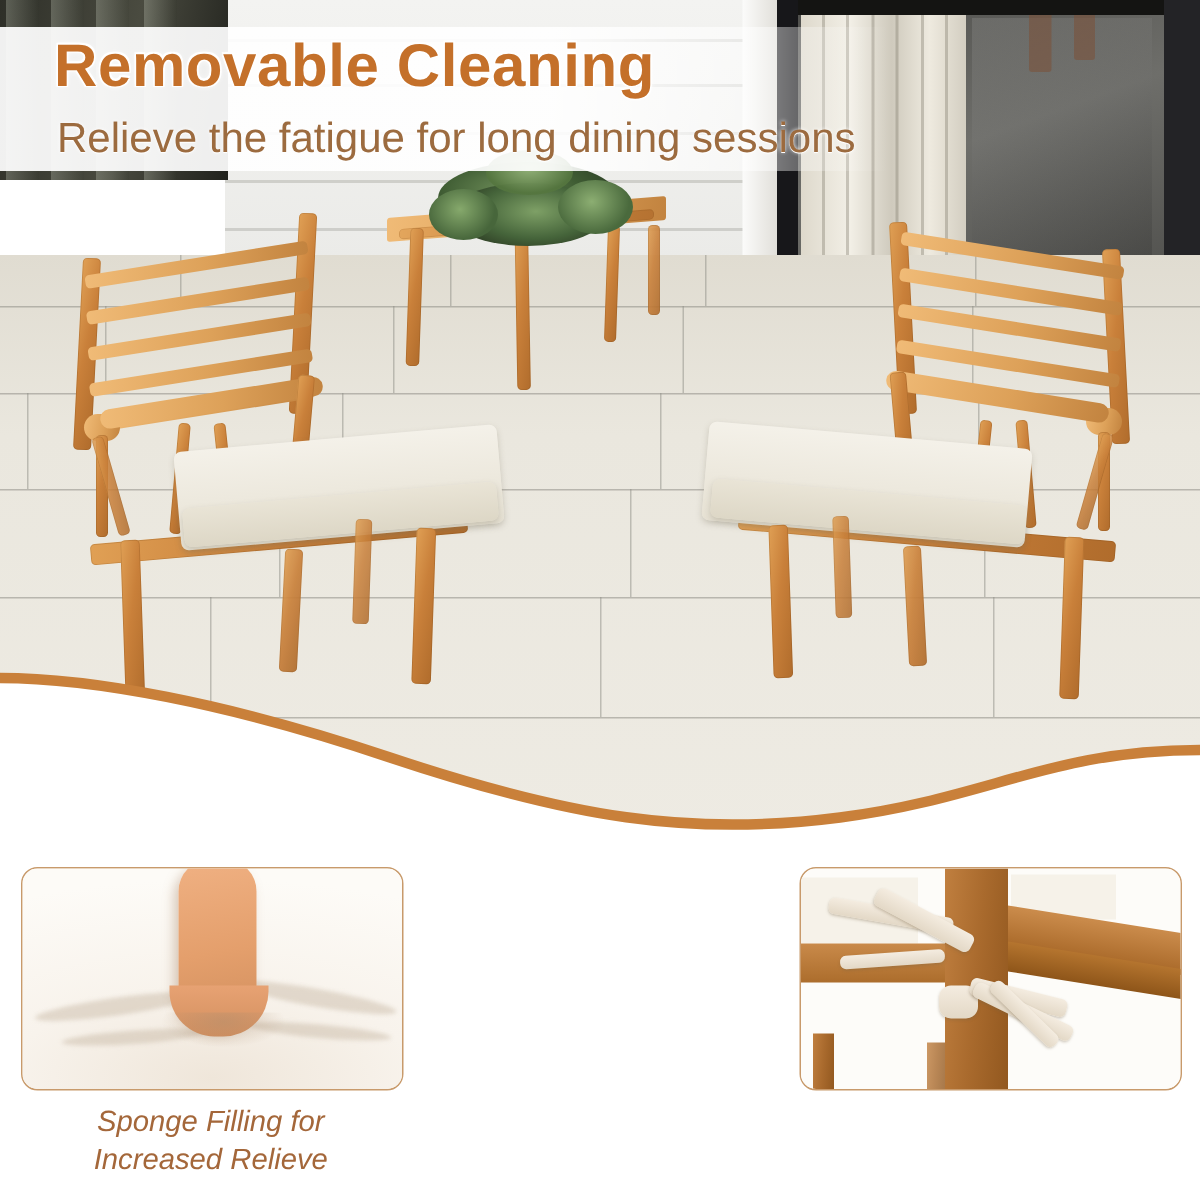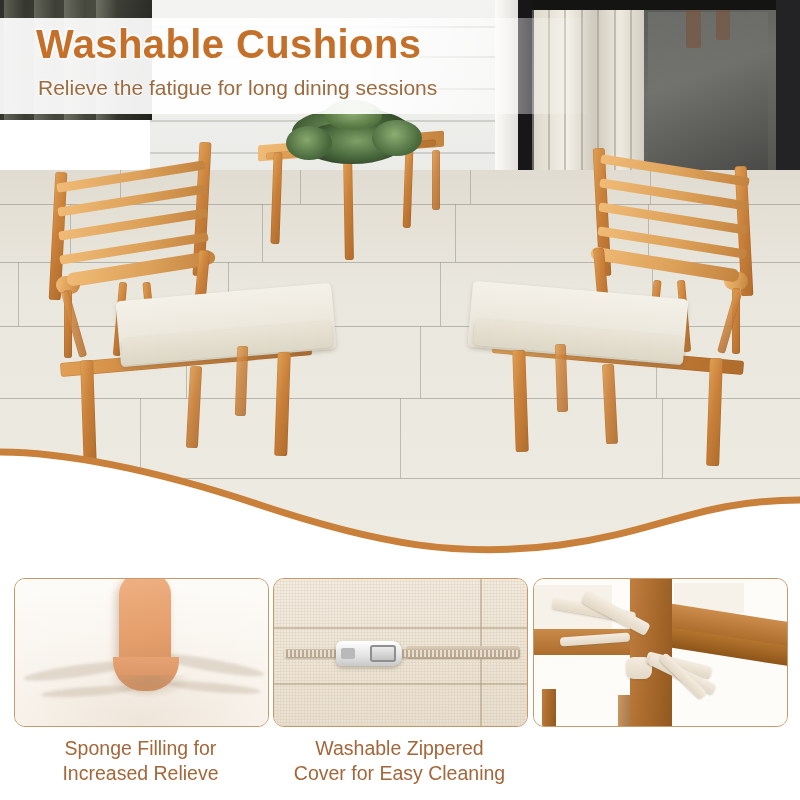--- a/index.html
+++ b/index.html
@@ -65,26 +65,26 @@
   
   .swoosh{position:absolute;left:0;top:420px;width:800px;height:170px;}
 
   
   .band{position:absolute;left:0;top:18px;width:800px;height:96px;
     background:linear-gradient(90deg,rgba(255,255,255,.93) 0%,rgba(255,255,255,.92) 46%,
                 rgba(255,255,255,.55) 62%,rgba(255,255,255,0) 74%);}
   .title{position:absolute;left:36px;top:22px;font-size:40px;font-weight:bold;
     color:#c4702a;letter-spacing:.4px;white-space:nowrap;
     text-shadow:0 0 4px #fff,1px 1px 0 #fff,-1px 1px 0 #fff,1px -1px 0 #fff,-1px -1px 0 #fff;}
-  .subtitle{position:absolute;left:38px;top:76px;font-size:21px;color:#9c6b3f;
+  .subtitle{position:absolute;left:38px;top:76px;font-size:28px;color:#9c6b3f;
     white-space:nowrap;text-shadow:0 0 3px #fff,0 1px 0 #fff;}
 
   
   .panels{position:absolute;left:0;top:578px;width:800px;height:222px;}
-  .cell{position:absolute;top:0;width:253px;}
+  .cell{position:absolute;top:0;width:253px;font-style:italic;}
   .c1{left:14px;} .c2{left:273px;} .c3{left:533px;}
   .thumb{position:relative;width:253px;height:147px;border:1.5px solid #c89a6b;
     border-radius:11px;overflow:hidden;background:#fdfaf5;}
   .cap{margin-top:9px;text-align:center;font-size:19.5px;line-height:25px;
     color:#a4673a;}
 
   
   .t1bg{position:absolute;inset:0;background:
     radial-gradient(120% 90% at 50% 95%,#efe6da 0%,#f8f3ec 45%,#fdfbf7 100%);}
   .t1fold{position:absolute;background:rgba(198,182,162,.45);border-radius:50%;
@@ -280,21 +280,21 @@
       </div>
 
     </div>
 
     <svg class="swoosh" viewBox="0 0 800 170">
       <path d="M0,32 C60,32 150,48 260,85 C380,125 460,138 560,125 C660,112 700,80 800,80" fill="none" stroke="#c9803a" stroke-width="7" stroke-linecap="round"></path>
     </svg>
   </div>
 
   <div class="band"></div>
-  <div class="title">Washable Cushions</div>
+  <div class="title">Removable Cleaning</div>
   <div class="subtitle">Relieve the fatigue for long dining sessions</div>
 
   <div class="panels">
 
     <div class="cell c1">
       <div class="thumb">
         <div class="t1bg"></div>
         <div class="t1fold" style="left:8px;top:86px;width:110px;height:12px;transform:rotate(-8deg)"></div>
         <div class="t1fold" style="left:140px;top:80px;width:110px;height:12px;transform:rotate(10deg)"></div>
         <div class="t1fold" style="left:26px;top:108px;width:96px;height:9px;transform:rotate(-4deg)"></div>
@@ -302,39 +302,20 @@
         <div class="finger"></div>
         <div class="knuckle"></div>
         <div class="dimple"></div>
       </div>
       <div class="cap">
         <div>Sponge Filling for</div>
         <div>Increased Relieve</div>
       </div>
     </div>
 
-    <div class="cell c2">
-      <div class="thumb">
-        <div class="t2bg"></div>
-        <div class="weave"></div>
-        <div class="seam" style="left:0;top:48px;width:253px;height:1.6px"></div>
-        <div class="seam" style="left:0;top:104px;width:253px;height:1.6px"></div>
-        <div class="seam" style="left:206px;top:0;width:1.6px;height:147px"></div>
-        <div class="zipopen"></div>
-        <div class="ziptrack"></div>
-        <div class="zipteeth"></div>
-        <div class="zipslider"></div>
-        <div class="zipnub"></div>
-        <div class="zippull"></div>
-      </div>
-      <div class="cap">
-        <div>Washable Zippered</div>
-        <div>Cover for Easy Cleaning</div>
-      </div>
-    </div>
 
     <div class="cell c3">
       <div class="thumb">
         <div class="t3bg"></div>
         <div class="t3cushion" style="left:0;top:6px;width:78px;height:44px"></div>
         <div class="t3cushion" style="left:140px;top:4px;width:70px;height:30px"></div>
         <div class="woodleg" style="left:96px;top:0;width:42px;height:147px"></div>
         <div class="woodleg" style="left:0;top:50px;width:96px;height:26px;
              background:linear-gradient(180deg,#c98a4a,#ac6d2c)"></div>
         <div class="woodleg" style="left:138px;top:34px;width:118px;height:28px;

